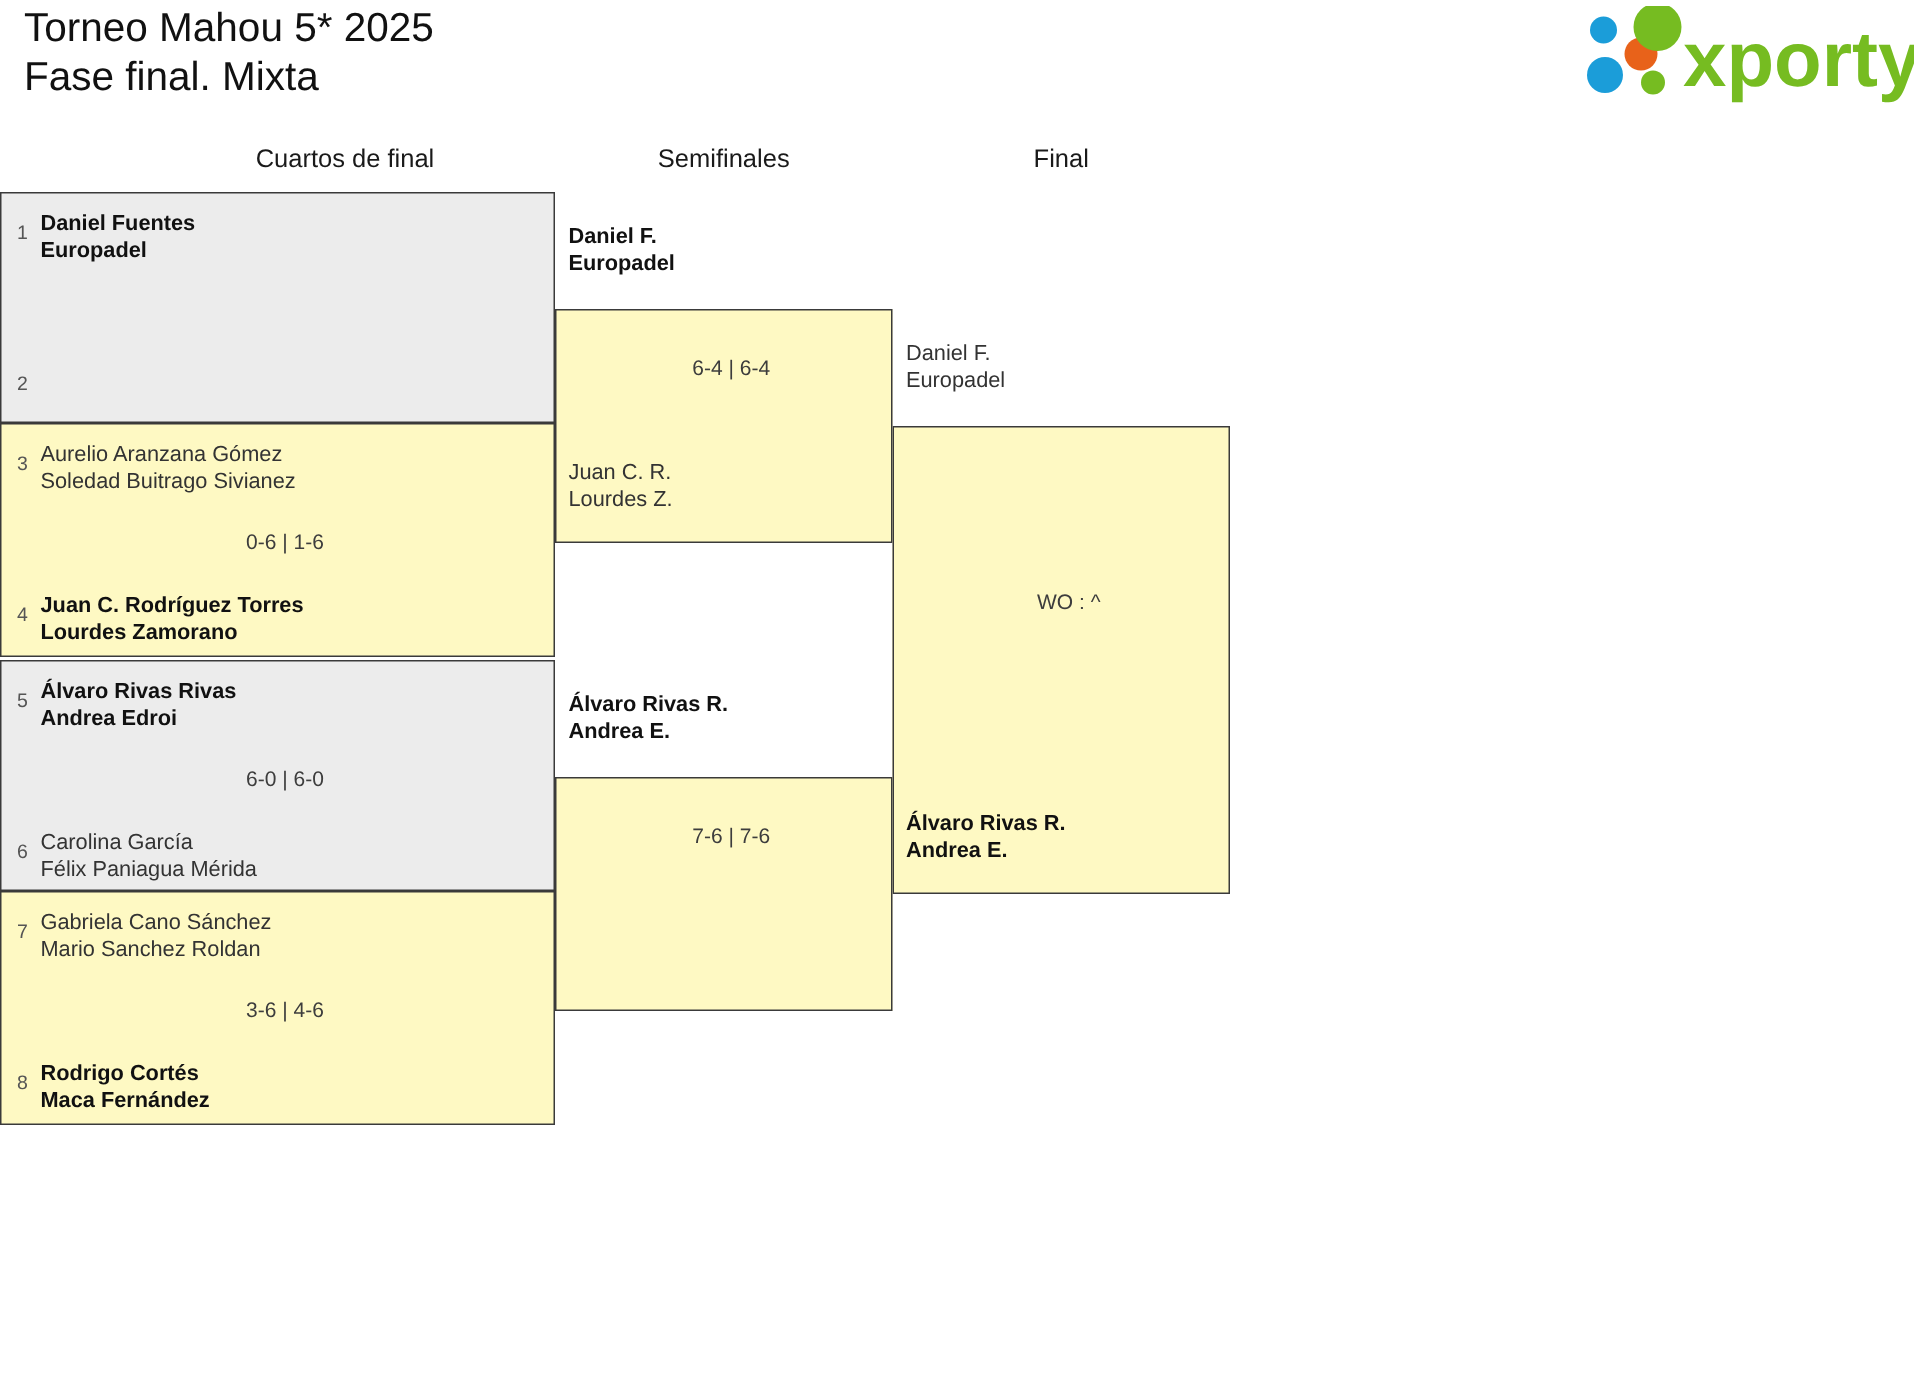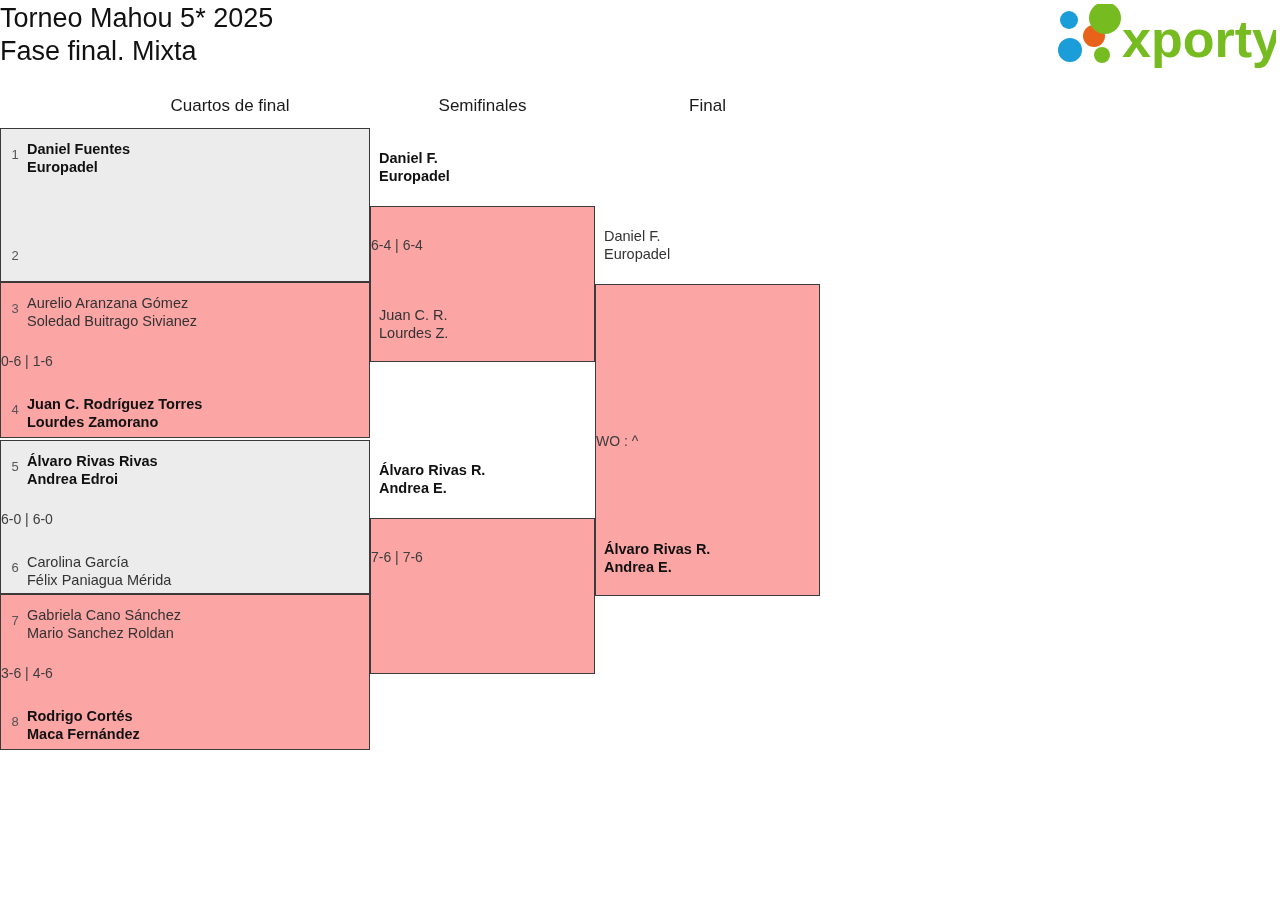--- a/index.html
+++ b/index.html
@@ -25,20 +25,21 @@
   #title-block {
     position: absolute;
     left: 0; top: 0;
     padding: 2px 0 0 0;
   }
   .title-line {
     font-size: 27px;
     line-height: 33px;
     color: #111111;
     white-space: nowrap;
+    margin-left: 16px;
   }
 
   
   #logo {
     position: absolute;
     right: 4px; top: 4px;
     width: 228px; height: 70px;
   }
   #logo svg { display: block; }
 
@@ -52,21 +53,21 @@
   }
   #round-header-0 { left: 0;   top: 96px; width: 370px; margin-left: 45px; }
   #round-header-1 { left: 370px; top: 96px; width: 225px; }
   #round-header-2 { left: 595px; top: 96px; width: 225px; }
 
   
   .match-box {
     position: absolute;
     border: 1px solid #3a3a3a;
     box-sizing: border-box;
-    background: #fca5a5;
+    background: #fef9c3;
   }
   .match-box.shaded { background: #ececec; }
 
   .seed {
     position: absolute;
     left: 6px;
     width: 16px;
     text-align: center;
     font-size: 13px;
     color: #555555;
@@ -81,45 +82,46 @@
   }
   .team.winner {
     font-weight: bold;
     color: #111111;
   }
   .team .nm { display: block; white-space: nowrap; }
 
   .score {
     position: absolute;
     left: 0; right: 0;
-    text-align: left;
+    text-align: center;
     font-size: 14px;
     color: #3d3d3d;
     white-space: nowrap;
+    padding-left: 10px;
   }
 
   
   .qf { left: 0; width: 370px; }
   .qf .team-top  { top: 11px; }
   .qf .team-bot  { top: 112px; }
   .qf .seed-top  { top: 18px; }
   .qf .seed-bot  { top: 119px; }
   .qf .score     { top: 70px; }
 
   
   .sf { left: 370px; width: 225px; }
   .sf .team-top  { top: -58px; left: 8px; }
   .sf .team-bot  { top: 99px;  left: 8px; }
   .sf .score     { top: 30px; }
 
   
   .fn { left: 595px; width: 225px; }
   .fn .team-top { top: -58px; left: 8px; }
   .fn .team-bot { top: 255px; left: 8px; }
-  .fn .score    { top: 108px; margin-top: 40px; }
+  .fn .score    { top: 108px; }
 </style>
 </head>
 <body>
 
 <div id="header">
 
   <div id="title-block">
     <div class="title-line">Torneo Mahou 5* 2025</div>
     <div class="title-line">Fase final. Mixta</div>
   </div>

